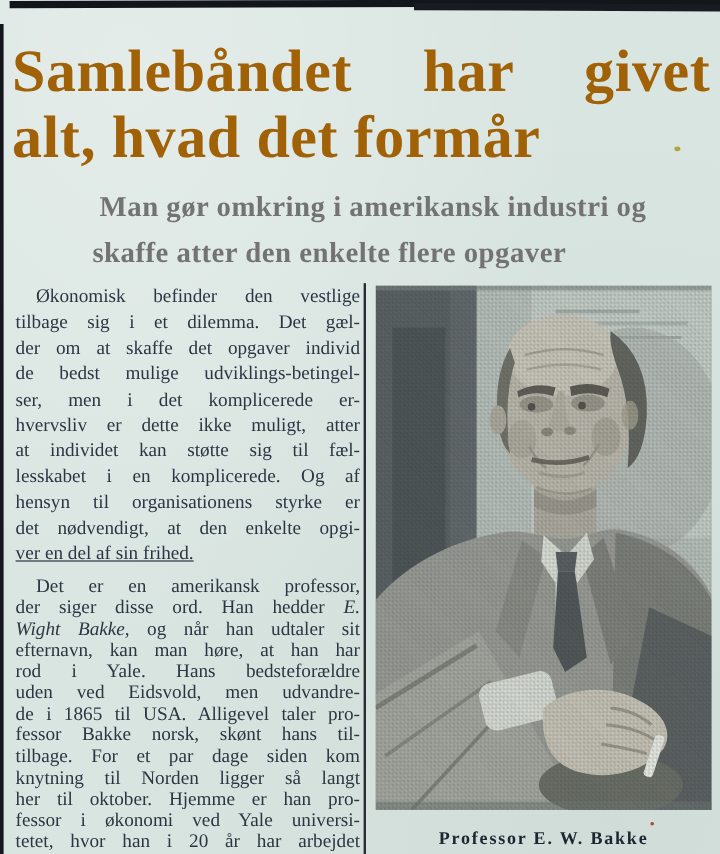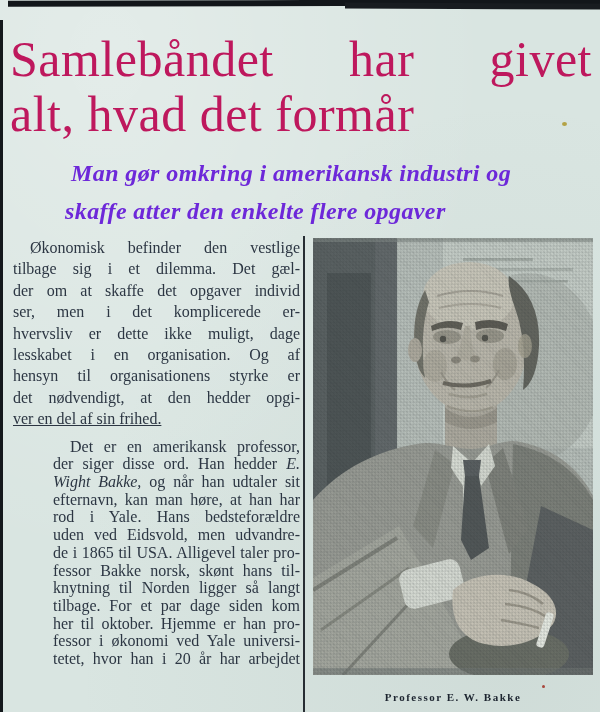--- a/index.html
+++ b/index.html
@@ -13,50 +13,50 @@
     color:#2c3643;
   }
   
   .top-rule{position:absolute;top:0;left:8px;right:-4px;height:6px;background:#12161a;transform:rotate(-0.15deg);}
   .top-rule-b{position:absolute;top:3px;left:345px;right:-2px;height:6px;background:#181c20;transform:rotate(0.25deg);}
   .left-rule{position:absolute;left:0;top:20px;bottom:0;width:3px;background:#14181c;}
   .col-rule{position:absolute;left:303px;top:236px;bottom:0;width:2px;background:#272d33;}
 
   
   .headline{position:absolute;left:10px;top:32px;width:582px;
-    font-weight:normal;color:#be185d;font-size:50px;line-height:55px;letter-spacing:.5px;}
+    font-weight:bold;color:#a16207;font-size:50px;line-height:55px;letter-spacing:.5px;}
   .headline .l1{text-align:justify;text-align-last:justify;}
   
-  .subhead{position:absolute;left:65px;top:154px;width:500px;
-    font-weight:bold;font-style:italic;color:#6d28d9;font-size:24px;line-height:38px;letter-spacing:.4px;}
+  .subhead{position:absolute;left:77px;top:154px;width:500px;
+    font-weight:bold;color:#737373;font-size:24px;line-height:38px;letter-spacing:.4px;}
   .subhead .l1{text-indent:6px;}
 
   
   .bodycol{position:absolute;left:13px;top:237px;width:287px;font-size:16px;}
   .bodycol .line{text-align:justify;text-align-last:justify;text-justify:inter-word;white-space:normal;}
   .bodycol .line.flush{text-align-last:left;text-decoration:underline;}
   .bodycol .line.indent{text-indent:17px;}
   .p1 .line{line-height:21.4px;}
   .p2{margin-top:8px;}
-  .p2 .line{line-height:17.7px;margin-left:40px;}
+  .p2 .line{line-height:17.7px;}
   .it{font-style:italic;}
 
   
   .photo{position:absolute;left:313px;top:238px;width:280px;height:437px;overflow:hidden;background:#aeb5b0;}
   .photo svg{display:block;width:280px;height:437px;}
   .photo::after{content:"";position:absolute;inset:0;z-index:2;
     background-image:radial-gradient(circle, rgba(22,28,31,.55) 1px, rgba(0,0,0,0) 1.45px);
     background-size:3.2px 3.2px;opacity:.30;pointer-events:none;}
   .photo::before{content:"";position:absolute;inset:0;z-index:3;
     background:
       repeating-linear-gradient(45deg, rgba(20,25,28,.05) 0 1px, rgba(0,0,0,0) 1px 3px),
       linear-gradient(rgba(215,229,224,.15), rgba(215,229,224,.15));
     pointer-events:none;}
   .caption{position:absolute;left:313px;top:691px;width:280px;text-align:center;
-    font-weight:bold;font-size:11px;letter-spacing:1.5px;color:#1d2530;}
+    font-weight:bold;font-size:15px;letter-spacing:1.5px;color:#1d2530;}
 
   .speck{position:absolute;border-radius:50%;}
   .speck-yellow{left:562px;top:122px;width:5px;height:4px;background:#b3a245;}
   .speck-red{left:542px;top:685px;width:3px;height:3px;background:#a8473c;}
 </style>
 </head>
 <body>
 
 <div class="top-rule"></div>
 <div class="top-rule-b"></div>
@@ -71,44 +71,46 @@
 <div class="subhead">
   <div class="l1">Man gør omkring i amerikansk industri og</div>
   <div class="l2">skaffe atter den enkelte flere opgaver</div>
 </div>
 
 <div class="bodycol">
   <div class="p1">
     <div class="line indent">Økonomisk befinder den vestlige</div>
     <div class="line">tilbage sig i et dilemma. Det gæl-</div>
     <div class="line">der om at skaffe det opgaver individ</div>
+    <div class="line">de bedst mulige udviklings-betingel-</div>
     <div class="line">ser, men i det komplicerede er-</div>
-    <div class="line">hvervsliv er dette ikke muligt, dage</div>
-    <div class="line">lesskabet i en organisation. Og af</div>
+    <div class="line">hvervsliv er dette ikke muligt, atter</div>
+    <div class="line">at individet kan støtte sig til fæl-</div>
+    <div class="line">lesskabet i en komplicerede. Og af</div>
     <div class="line">hensyn til organisationens styrke er</div>
-    <div class="line">det nødvendigt, at den hedder opgi-</div>
+    <div class="line">det nødvendigt, at den enkelte opgi-</div>
     <div class="line flush">ver en del af sin frihed.</div>
   </div>
   <div class="p2">
     <div class="line indent">Det er en amerikansk professor,</div>
     <div class="line">
       <span>der siger disse ord. Han hedder</span>
       <span class="it">E.</span>
     </div>
     <div class="line">
       <span class="it">Wight Bakke,</span>
       <span>og når han udtaler sit</span>
     </div>
     <div class="line">efternavn, kan man høre, at han har</div>
     <div class="line">rod i Yale. Hans bedsteforældre</div>
     <div class="line">uden ved Eidsvold, men udvandre-</div>
     <div class="line">de i 1865 til USA. Alligevel taler pro-</div>
     <div class="line">fessor Bakke norsk, skønt hans til-</div>
+    <div class="line">tilbage. For et par dage siden kom</div>
     <div class="line">knytning til Norden ligger så langt</div>
-    <div class="line">tilbage. For et par dage siden kom</div>
     <div class="line">her til oktober. Hjemme er han pro-</div>
     <div class="line">fessor i økonomi ved Yale universi-</div>
     <div class="line">tetet, hvor han i 20 år har arbejdet</div>
   </div>
 </div>
 
 <figure class="photo" style="margin:0;">
   <svg viewBox="0 0 280 437" xmlns="http://www.w3.org/2000/svg">
 
     <rect x="0" y="0" width="280" height="437" fill="#b0b7b2"></rect>

